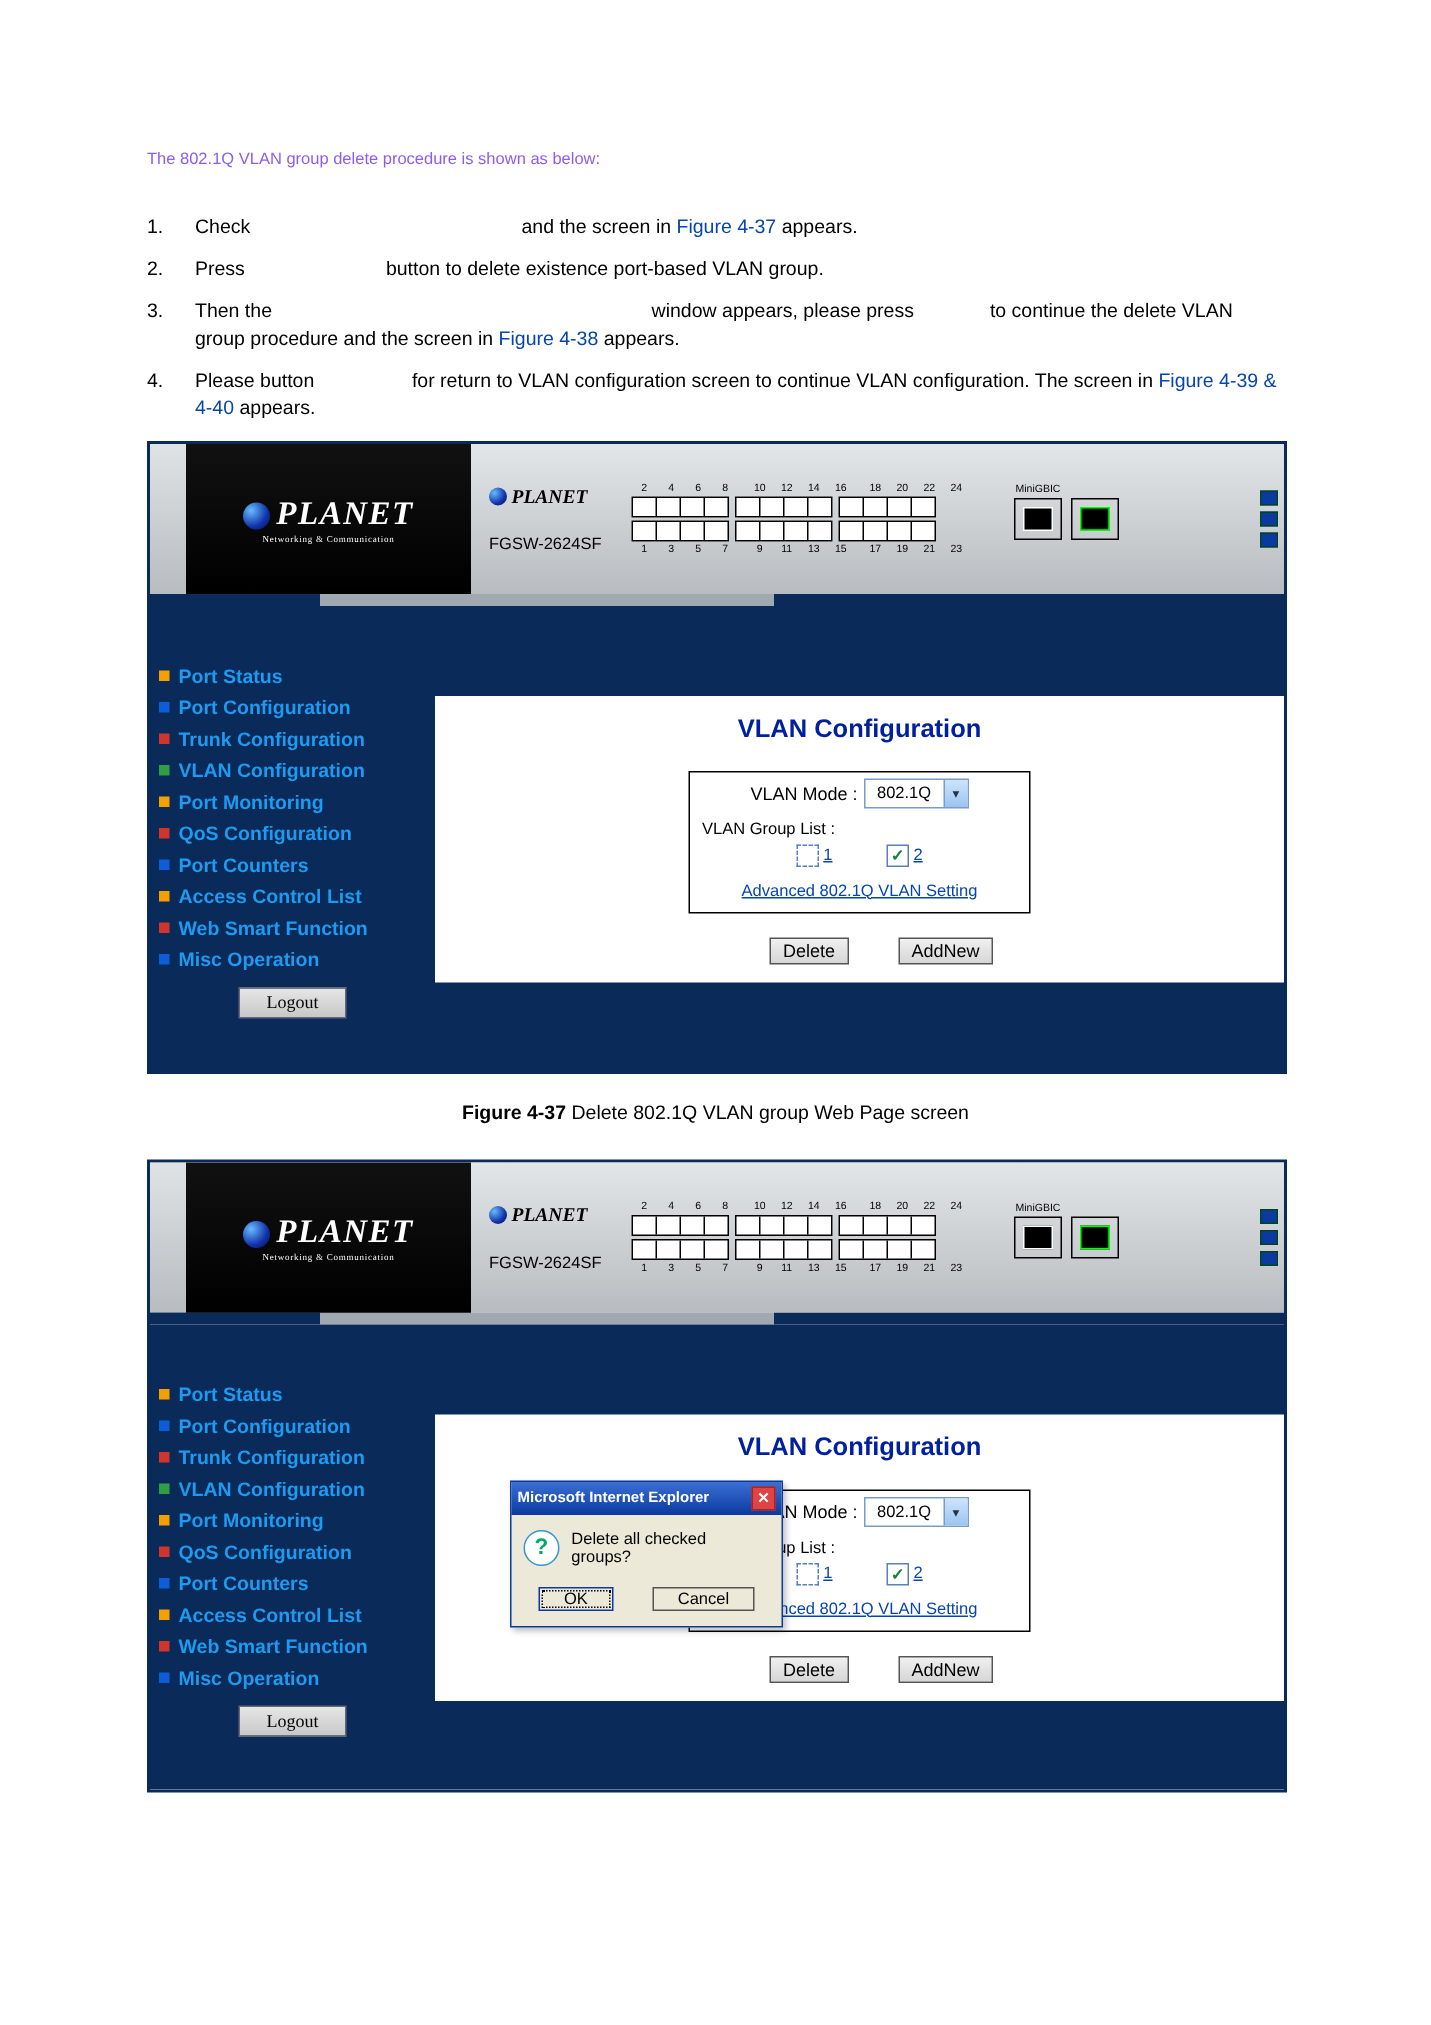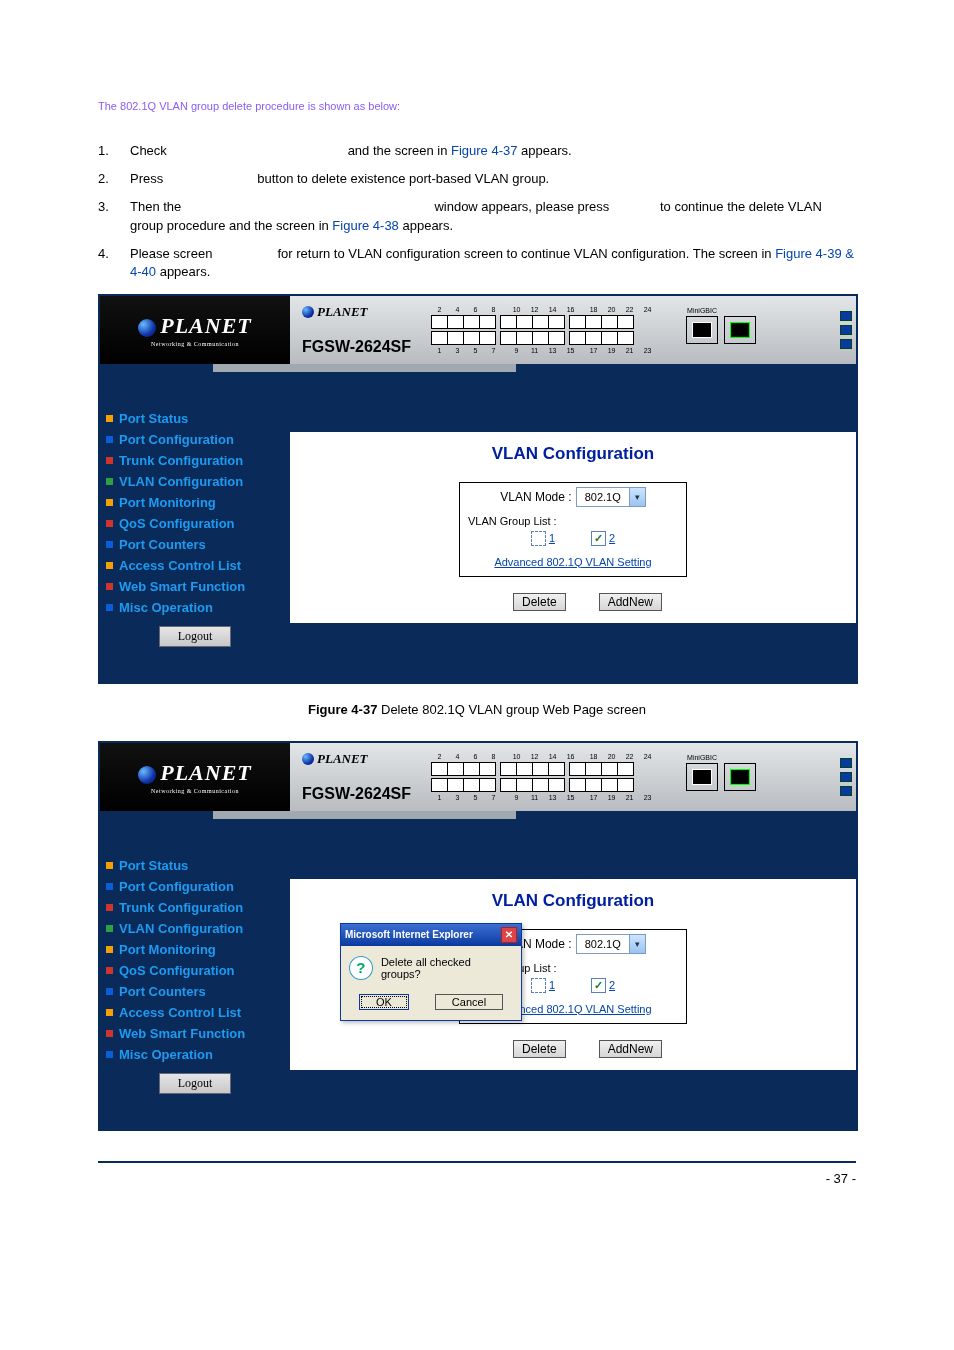--- a/index.html
+++ b/index.html
@@ -42,21 +42,22 @@
     border: 2px solid #0a2a5a;
     background: #fff;
     margin-top: 6px;
     width: 760px;
     box-sizing: border-box;
     overflow: hidden;
   }
   .banner {
     display: flex;
     background: linear-gradient(#dfe3e6, #b8bcc0);
-    height: 68px;
+    height: 100px;
+    padding-left: 24px;
   }
   .banner-left {
     width: 190px;
     background: #000 linear-gradient(#111, #000);
     display: flex;
     align-items: center;
     justify-content: center;
     position: relative;
   }
   .brand {
@@ -107,22 +108,22 @@
     display: flex;
     align-items: center;
   }
   .mini-brand .orb2 {
     display:inline-block; width:12px;height:12px;border-radius:50%;
     background: radial-gradient(circle at 30% 30%, #6bf, #13a 60%, #015);
     margin-right:3px;
   }
   .mini-brand .t2 {
     color: #000;
-    font-weight: bold;
-    font-size: 16px;
+    font-weight: normal;
+    font-size: 11px;
     margin-top: 18px;
   }
   .port-block {
     display: flex;
     flex-direction: column;
     gap: 2px;
   }
   .port-labels {
     display: flex;
     gap: 1px;
@@ -408,21 +409,21 @@
         <span> window appears, please press</span>
         <span class="gap">______</span>
         <span> to continue the delete VLAN group procedure and the screen in </span>
         <span class="link">Figure 4-38</span>
         <span> appears.</span>
       </span>
     </li>
     <li>
       <span class="num">4.</span>
       <span class="body">
-        <span>Please screen</span>
+        <span>Please button</span>
         <span class="gap">________</span>
         <span> for return to VLAN configuration screen to continue VLAN configuration. The screen in </span>
         <span class="link">Figure 4-39 &amp; 4-40</span>
         <span> appears.</span>
       </span>
     </li>
   </ol>
 
   <div class="figure-frame">
     <div class="banner">
@@ -809,17 +810,14 @@
           <div class="ie-btns">
             <button class="ie-btn focus">OK</button>
             <button class="ie-btn">Cancel</button>
           </div>
         </div>
       </div>
     </div>
   </div>
 
 
-  <div class="footer">
-    <div class="page-num">- 37 -</div>
-  </div>
 
 </div>
 
 </body></html>

